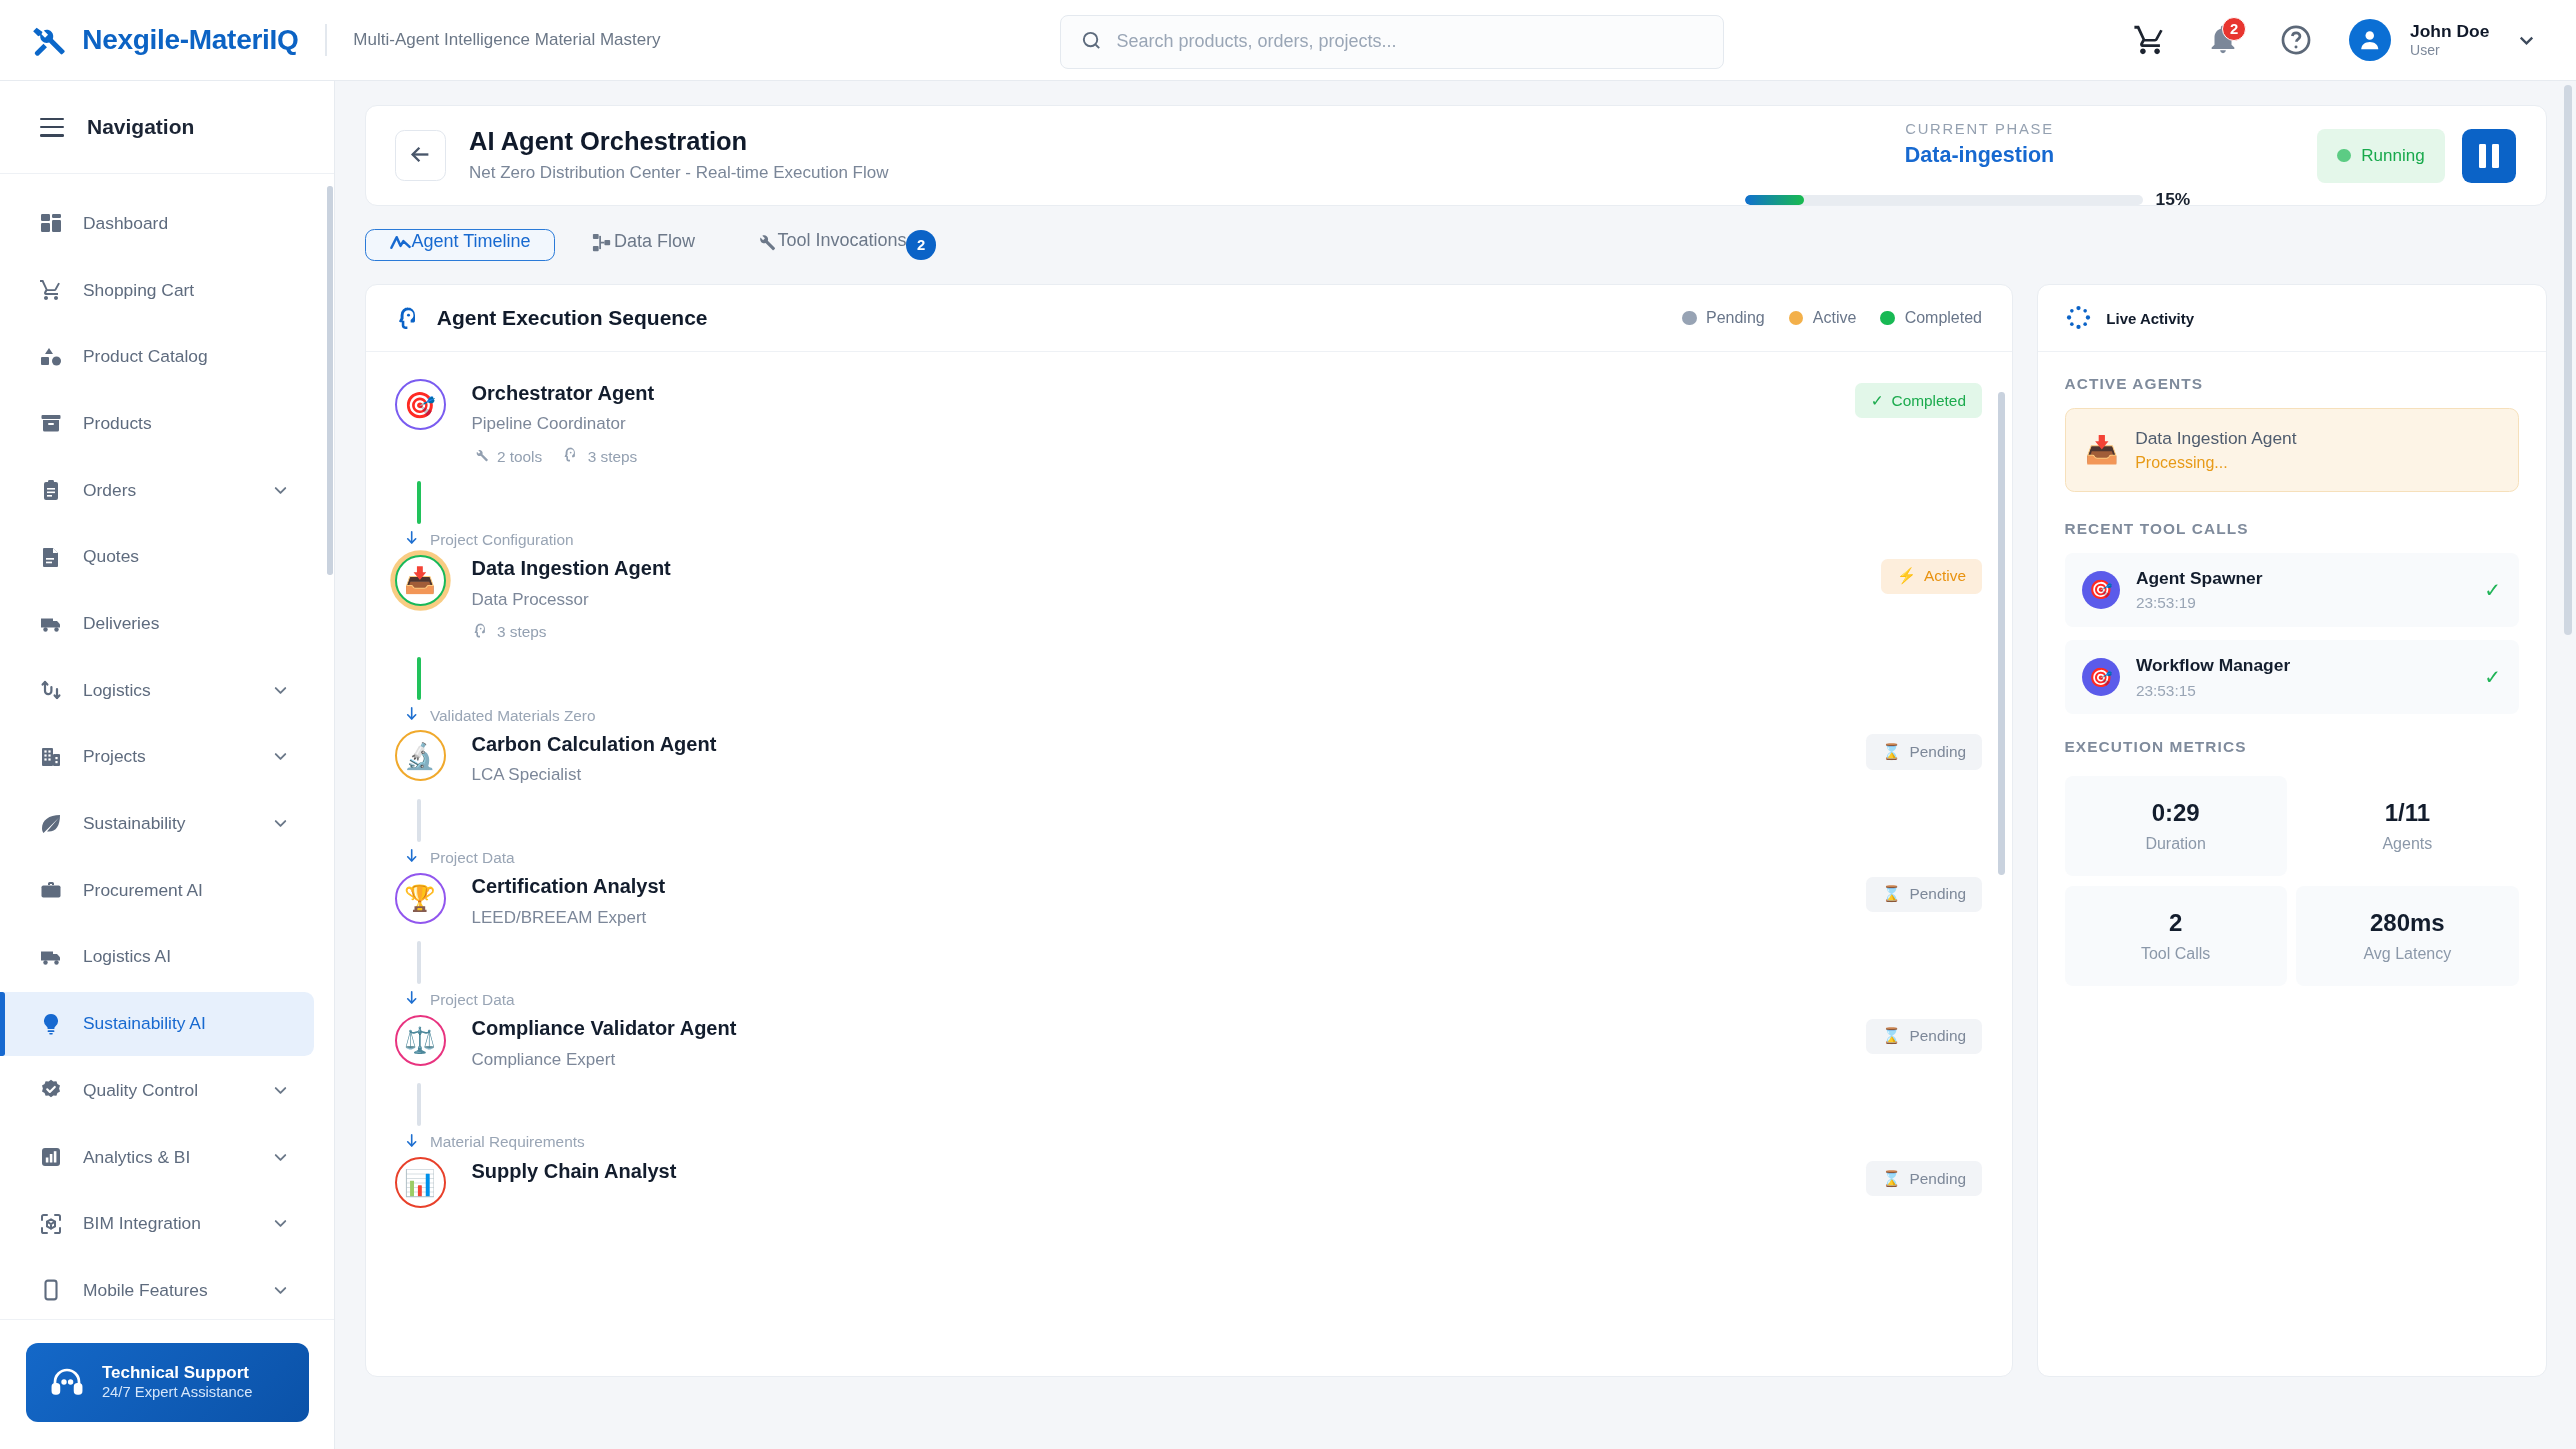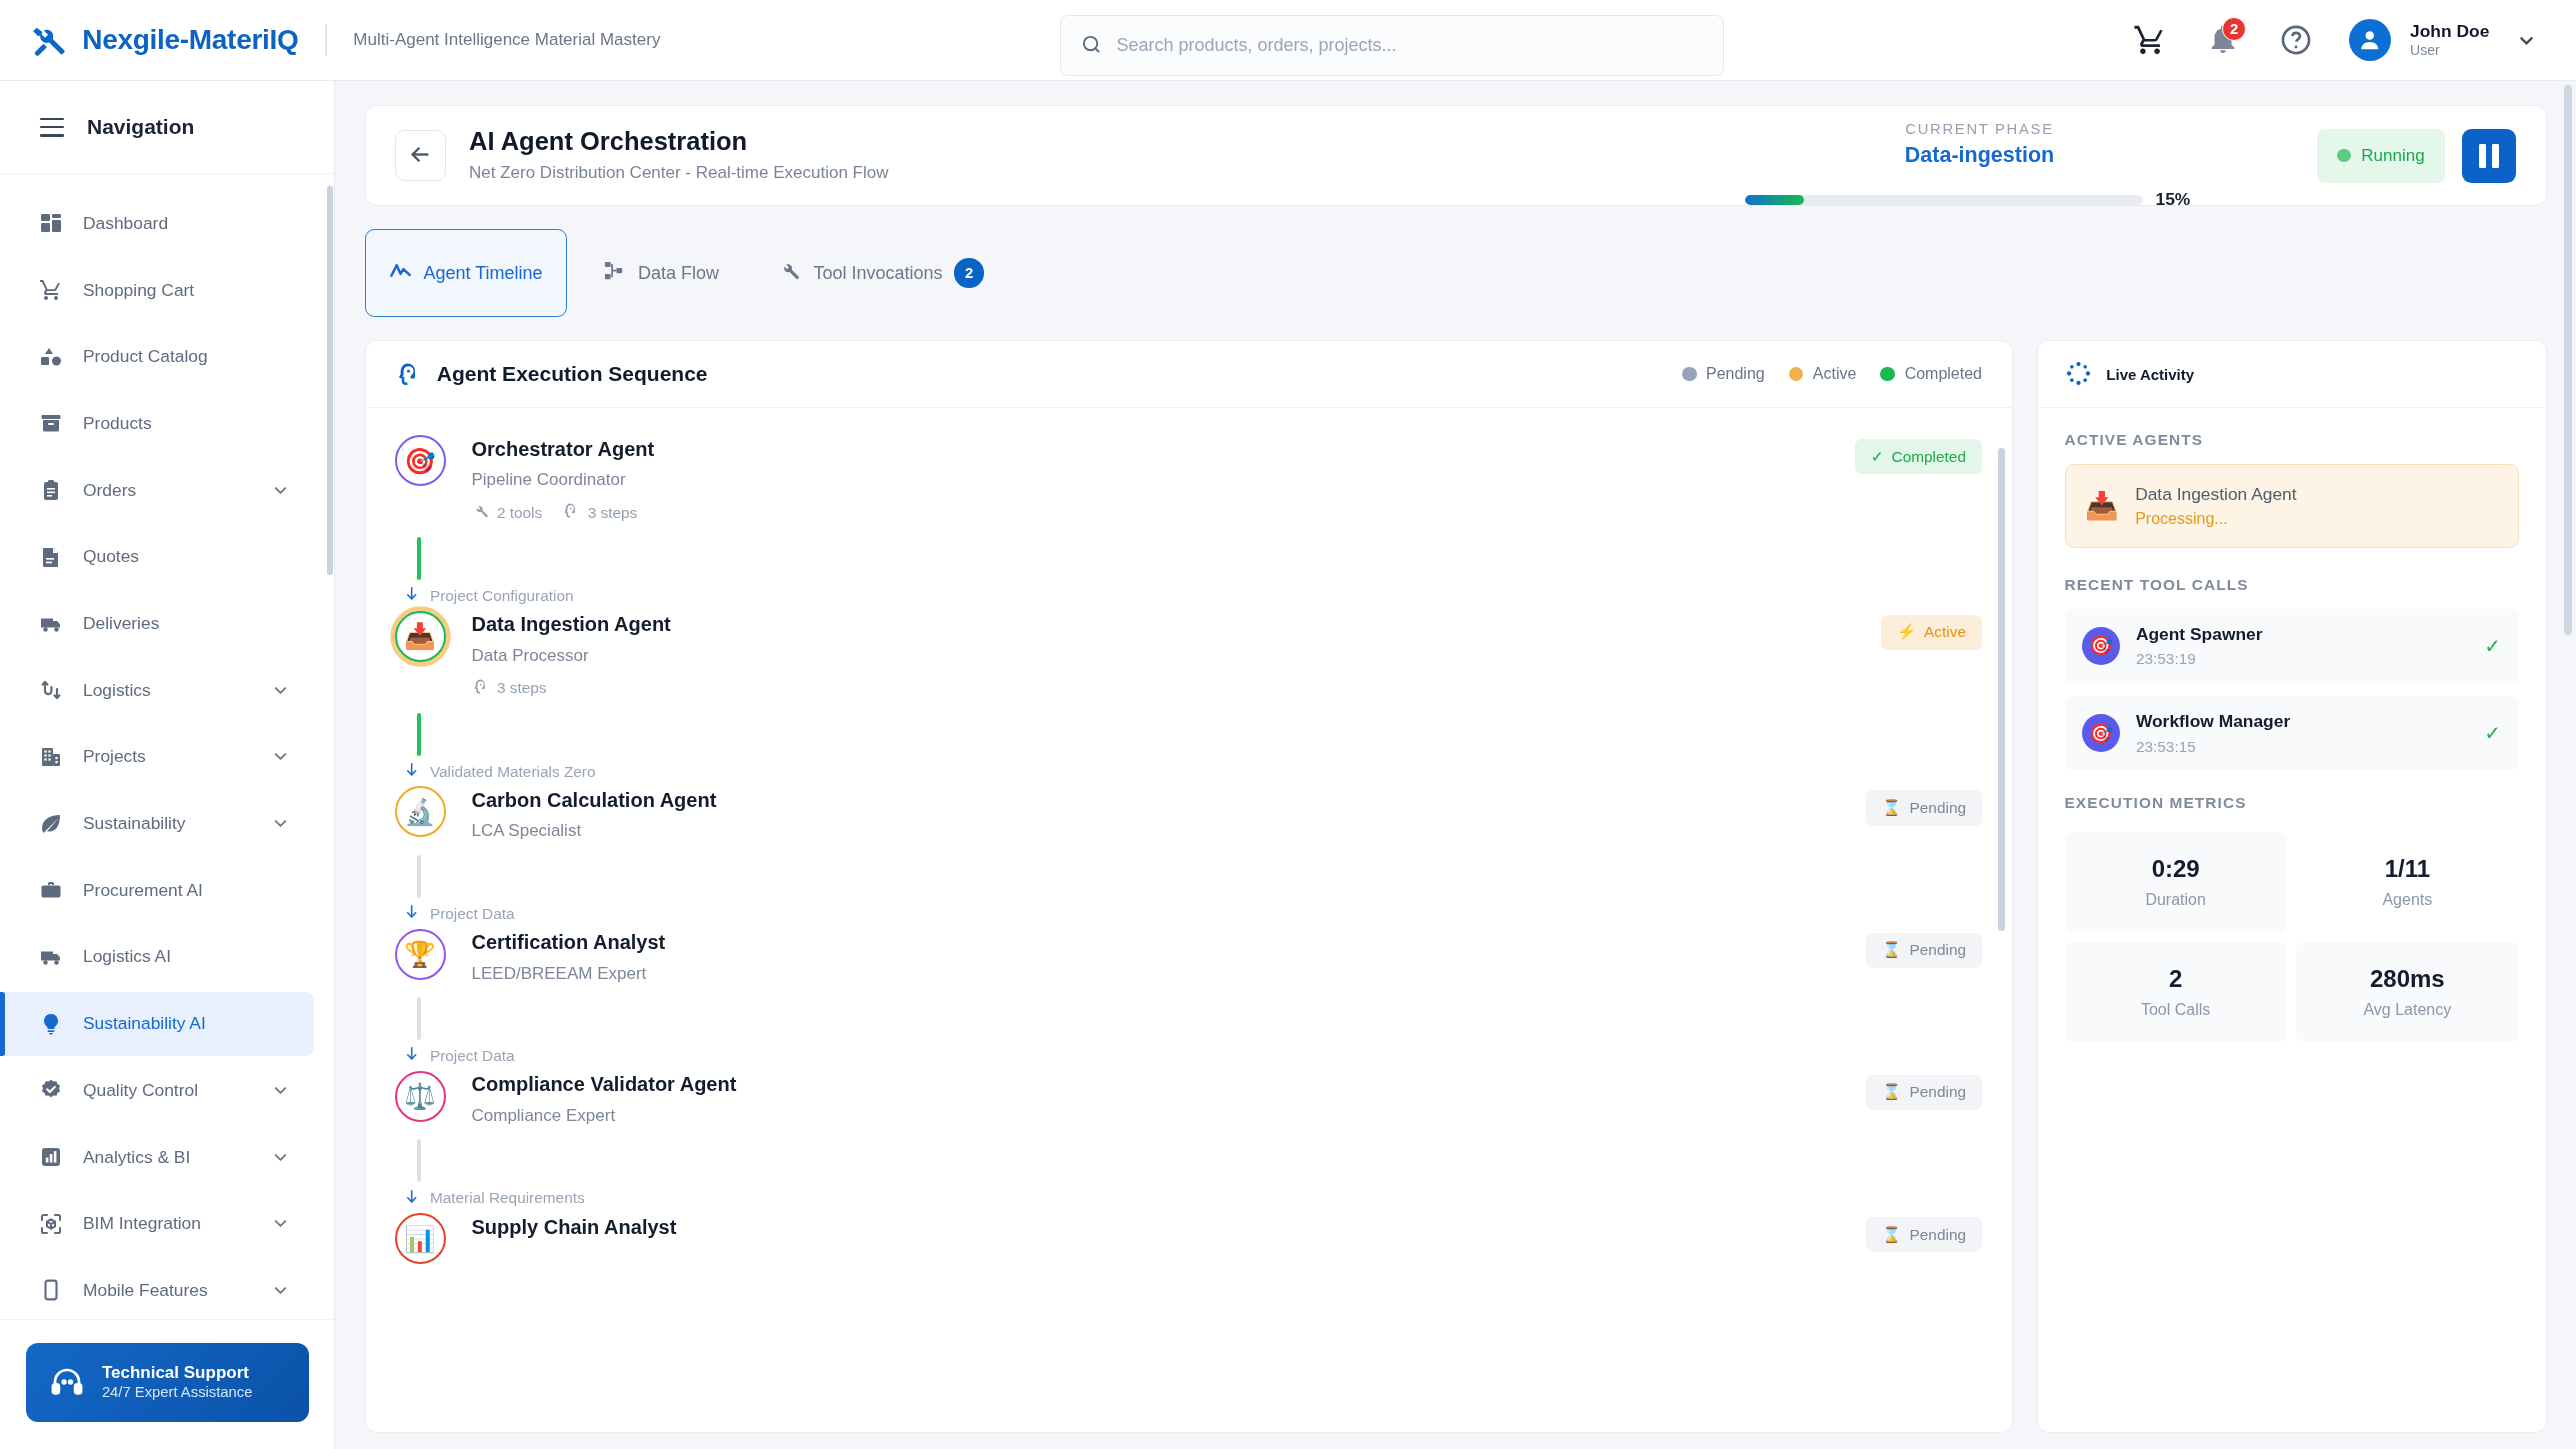--- a/index.html
+++ b/index.html
@@ -15,21 +15,21 @@
   .topbar {
     height: 81px; background: #ffffff; display: flex; align-items: center;
     border-bottom: 0.7px solid #e7ebf0; flex: none; position: relative; z-index: 30;
   }
   .brand { display: flex; align-items: center; gap: 14.8px; padding-left: 29.5px; }
   .brand-logo { width: 38px; height: 38px; color: #0b67c9; }
   .brand-name { font-size: 28px; font-weight: bold; color: #0c63c4; letter-spacing: -0.3px; white-space: nowrap; }
   .brand-sep { width: 1.3px; height: 32px; background: #e3e8ee; margin: 0 12px; }
   .brand-tag { font-size: 17px; color: #6b7787; white-space: nowrap; }
 
-  .search-wrap { position: absolute; left: 1060px; top: 14.8px; width: 664px; height: 61px; }
+  .search-wrap { position: absolute; left: 1060px; top: 14.8px; width: 664px; height: 54px; }
   .search-box {
     width: 100%; height: 100%; border: 0.7px solid #e4e9ef; border-radius: 8px;
     background: #fbfcfd; display: flex; align-items: center; padding: 0 19px; gap: 13.4px;
   }
   .search-box svg { width: 23px; height: 23px; color: #5d6b7d; flex: none; }
   .search-input {
     border: none; outline: none; background: transparent; font-size: 18px;
     color: #2c3a4b; width: 100%; font-family: "Liberation Sans", sans-serif;
   }
   .search-input::placeholder { color: #9aa6b6; }
@@ -127,21 +127,21 @@
   .run-dot { width: 13.4px; height: 13.4px; border-radius: 50%; background: #5ccc84; }
   .pause-btn {
     width: 54px; height: 54px; background: #0b63c7; border-radius: 9.4px;
     display: flex; align-items: center; justify-content: center; gap: 6px;
   }
   .pause-btn i { width: 7.4px; height: 24px; background: #fff; border-radius: 1.3px; display: block; }
 
   
   .tabs { display: flex; align-items: center; gap: 13.4px; margin-top: 23px; }
   .tab {
-    display: flex; align-items: center; gap: 12px; padding: 29px 23px; border-radius: 9.4px;
+    display: flex; padding: 1px 23px; border-radius: 9.4px;
     font-size: 18px; color: #6c7889; font-weight: 500;
   }
   .tab svg { width: 23px; height: 23px; }
   .tab.active { background: #f2f7fd; border: 1.3px solid #2a7ad8; color: #1769d0; }
   .tab-badge {
     background: #0b63c7; color: #fff; font-size: 14.8px; font-weight: bold;
     min-width: 29.5px; height: 29.5px; border-radius: 14.8px; display: flex;
     align-items: center; justify-content: center; padding: 0 8px;
   }
 

